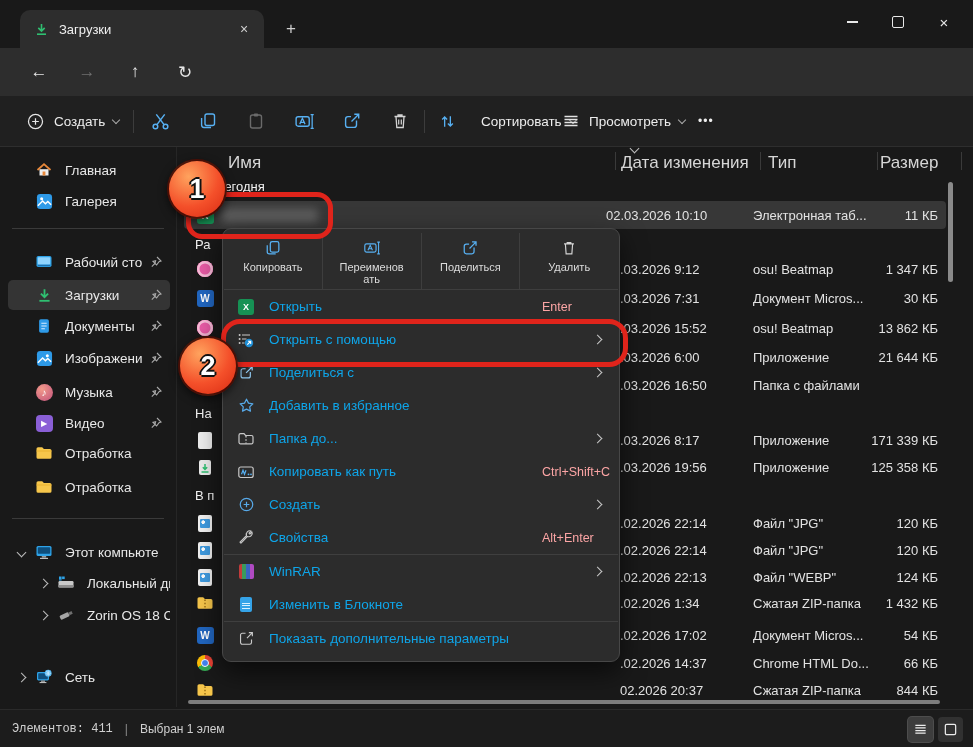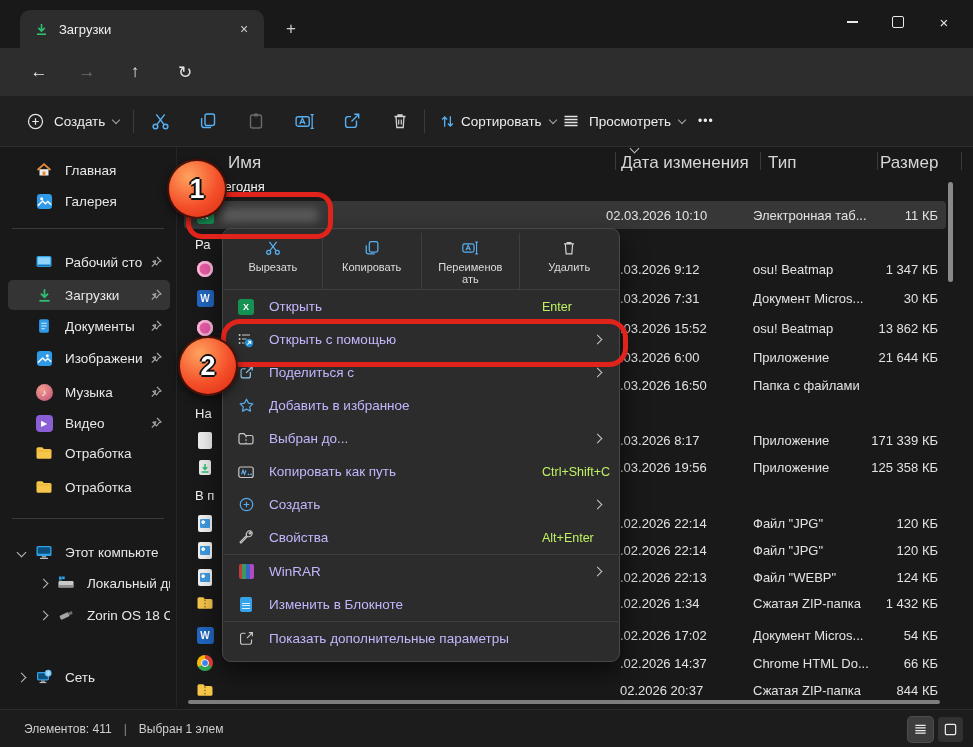--- a/index.html
+++ b/index.html
@@ -115,22 +115,22 @@
   .cmenu{position:absolute;left:222px;top:228px;width:398px;background:#2c2c2c;border:1px solid #474747;
        border-radius:9px;box-shadow:0 10px 26px rgba(0,0,0,.6);z-index:5;box-sizing:border-box;padding:4px 0 6px;}
   .qrow{height:56px;display:flex;align-items:stretch;border-bottom:1px solid #3e3e3e;margin:0 1px;}
   .qcell{flex:1;display:flex;flex-direction:column;align-items:center;justify-content:flex-start;
        padding-top:6px;border-right:1px solid #3e3e3e;}
   .qcell:last-child{border-right:none;}
   .qlabel{font-size:11px;color:#dcdcdc;text-align:center;width:70px;line-height:12px;margin-top:4px;
        overflow-wrap:anywhere;}
   .mitem{position:relative;height:33px;display:flex;align-items:center;margin:0 4px;border-radius:4px;}
   .mic{width:18px;height:18px;margin:0 14px 0 10px;flex:none;display:flex;align-items:center;justify-content:center;}
-  .mlabel{font-size:13.5px;color:#c4b5fd;white-space:nowrap;}
-  .msc{position:absolute;left:315px;font-size:12.5px;color:#bef264;}
+  .mlabel{font-size:13.5px;color:#0ea5e9;white-space:nowrap;}
+  .msc{position:absolute;left:315px;font-size:12.5px;color:#fca5a5;}
   .msub{position:absolute;right:14px;width:6px;height:6px;border-right:1.4px solid #c7c7c7;
        border-bottom:1.4px solid #c7c7c7;transform:rotate(-45deg);}
   .mdiv{height:1px;background:#3f3f3f;margin:0 1px;}
   .m-sq{width:16px;height:16px;border-radius:3px;color:#fff;font-size:9px;font-weight:bold;
        display:flex;align-items:center;justify-content:center;}
   .m-green{background:#169154;} .m-npp{background:#7eb73d;}
   .m-rar{width:15px;height:15px;border-radius:2px;overflow:hidden;display:flex;}
   .m-rar i{flex:1;} .m-rar i:nth-child(1){background:#c23b3b;} .m-rar i:nth-child(2){background:#3a9a5c;}
   .m-rar i:nth-child(3){background:#3a62c2;} .m-rar i:nth-child(4){background:#b04ac2;}
   .m-note{width:12px;height:15px;border-radius:2px;background:#35a3e8;position:relative;}
@@ -257,21 +257,21 @@
         </svg>
     </div>
     <div class="tsep" style="left:424px;"></div>
     <div class="tbtn" style="left:438px;">
       <span class="tico">
         <svg width="19" height="19" viewBox="0 0 20 20">
             <path d="M7 15.5v-10M4.4 7.8L7 5.2l2.6 2.6" stroke="#57b0f2" stroke-width="1.4" fill="none"></path>
             <path d="M13 4.5v10M10.4 12.2L13 14.8l2.6-2.6" stroke="#57b0f2" stroke-width="1.4" fill="none"></path>
           </svg>
       </span>
-      <span style="margin-left:4px;">Сортировать</span>
+      <span style="margin-left:24px;">Сортировать</span>
       <span class="chev down sm"></span>
     </div>
     <div class="tbtn" style="left:562px;">
       <span class="tico">
         <svg width="18" height="18" viewBox="0 0 18 18">
             <path d="M2.5 4.5h13M2.5 7.5h13M2.5 10.5h13M2.5 13.5h13" stroke="#e3e3e3" stroke-width="1.3"></path>
           </svg>
       </span>
       <span style="margin-left:9px;">Просмотреть</span>
       <span class="chev down sm"></span>
@@ -633,62 +633,61 @@
       <span class="cell c-type">Сжатая ZIP-папка</span>
       <span class="c-size">844 КБ</span>
     </div>
   </div>
 
   <div class="blurname"></div>
   <div class="vscroll"></div>
   <div class="hscroll"></div>
 
   <div class="statusbar">
-    <span style="margin-left:24px;">Элементов: 411</span>
+    <span style="margin-left:12px;font-family:Liberation Mono, monospace;">Элементов: 411</span>
     <span class="sp">|</span>
     <span>Выбран 1 элем</span>
     <div class="vbtn on" style="left:908px;">
       <svg width="15" height="15" viewBox="0 0 16 16">
           <path d="M2.5 3.5h11M2.5 6.3h11M2.5 9.1h11M2.5 11.9h11" stroke="#ededed" stroke-width="1.3"></path>
         </svg>
     </div>
     <div class="vbtn" style="left:938px;">
       <svg width="15" height="15" viewBox="0 0 16 16">
           <rect x="2.5" y="2.5" width="11" height="11" rx="1.5" stroke="#ededed" stroke-width="1.3" fill="none"></rect>
         </svg>
     </div>
   </div>
 
   <div class="cmenu">
     <div class="qrow">
-      <div class="qcell">
-        <svg width="18" height="18" viewBox="0 0 20 20">
-            <circle cx="5.2" cy="14.8" r="2.2" stroke="#57b0f2" stroke-width="1.4" fill="none"></circle>
-            <circle cx="14.8" cy="14.8" r="2.2" stroke="#57b0f2" stroke-width="1.4" fill="none"></circle>
-            <path d="M6.6 13L14 3.2M13.4 13L6 3.2" stroke="#57b0f2" stroke-width="1.4"></path>
-          </svg>
-        <span class="qlabel">Вырезать</span>
-      </div>
       <div class="qcell">
         <svg width="18" height="18" viewBox="0 0 20 20">
             <rect x="7" y="3" width="9.5" height="11.5" rx="2" stroke="#57b0f2" stroke-width="1.4" fill="none"></rect>
             <path d="M13 16.5H6a2.4 2.4 0 0 1-2.4-2.4V7" stroke="#57b0f2" stroke-width="1.4" fill="none"></path>
           </svg>
         <span class="qlabel">Копировать</span>
       </div>
       <div class="qcell">
         <svg width="18" height="18" viewBox="0 0 20 20">
             <rect x="2" y="5.5" width="12.5" height="9" rx="2" stroke="#57b0f2" stroke-width="1.3" fill="none"></rect>
             <path d="M17.3 3.5v13M15.8 3.5h3M15.8 16.5h3" stroke="#57b0f2" stroke-width="1.2"></path>
             <path d="M5.5 12.5L8 7l2.5 5.5M6.3 10.8h3.4" stroke="#57b0f2" stroke-width="1.2" fill="none"></path>
           </svg>
         <span class="qlabel">Переименовать</span>
       </div>
       <div class="qcell">
         <svg width="18" height="18" viewBox="0 0 20 20">
+            <path d="M14.5 9.5V14a2.4 2.4 0 0 1-2.4 2.4H6A2.4 2.4 0 0 1 3.6 14V8A2.4 2.4 0 0 1 6 5.6h3" stroke="#57b0f2" stroke-width="1.4" fill="none"></path>
+            <path d="M9.5 10.5l7-7M12.3 3.2h4.4v4.4" stroke="#57b0f2" stroke-width="1.4" fill="none"></path>
+          </svg>
+        <span class="qlabel">Поделиться</span>
+      </div>
+      <div class="qcell">
+        <svg width="18" height="18" viewBox="0 0 20 20">
             <path d="M4.5 5.5h11M8 5.5V4h4v1.5M6 5.5l.8 11h6.4l.8-11" stroke="#d4d4d4" stroke-width="1.3" fill="none"></path>
           </svg>
         <span class="qlabel">Удалить</span>
       </div>
     </div>
 
     <div class="mitem">
       <span class="mic">
           <span class="m-sq m-green">X</span>
         </span>
@@ -727,21 +726,21 @@
       </span>
       <span class="mlabel">Добавить в избранное</span>
     </div>
     <div class="mitem">
       <span class="mic">
         <svg width="18" height="18" viewBox="0 0 18 18">
             <path d="M2 5.2A1.5 1.5 0 0 1 3.5 3.7H7l1.5 1.8h6A1.5 1.5 0 0 1 16 7v5.3a1.5 1.5 0 0 1-1.5 1.5h-11A1.5 1.5 0 0 1 2 12.3z" stroke="#c9c9c9" stroke-width="1.2" fill="none"></path>
             <path d="M9 6v7.5" stroke="#c9c9c9" stroke-width="1.3" stroke-dasharray="1.6 1.6"></path>
           </svg>
       </span>
-      <span class="mlabel">Выбран до...</span>
+      <span class="mlabel">Папка до...</span>
       <span class="msub"></span>
     </div>
     <div class="mitem">
       <span class="mic">
         <svg width="18" height="18" viewBox="0 0 18 18">
             <rect x="1.8" y="4" width="14.4" height="10.5" rx="2" stroke="#c9c9c9" stroke-width="1.2" fill="none"></rect>
             <path d="M4.5 11.3l1.5-4 1.5 4 1.5-4" stroke="#57b0f2" stroke-width="1.2" fill="none"></path>
             <circle cx="11.5" cy="11.3" r=".9" fill="#57b0f2"></circle>
             <circle cx="14" cy="11.3" r=".9" fill="#57b0f2"></circle>
           </svg>

